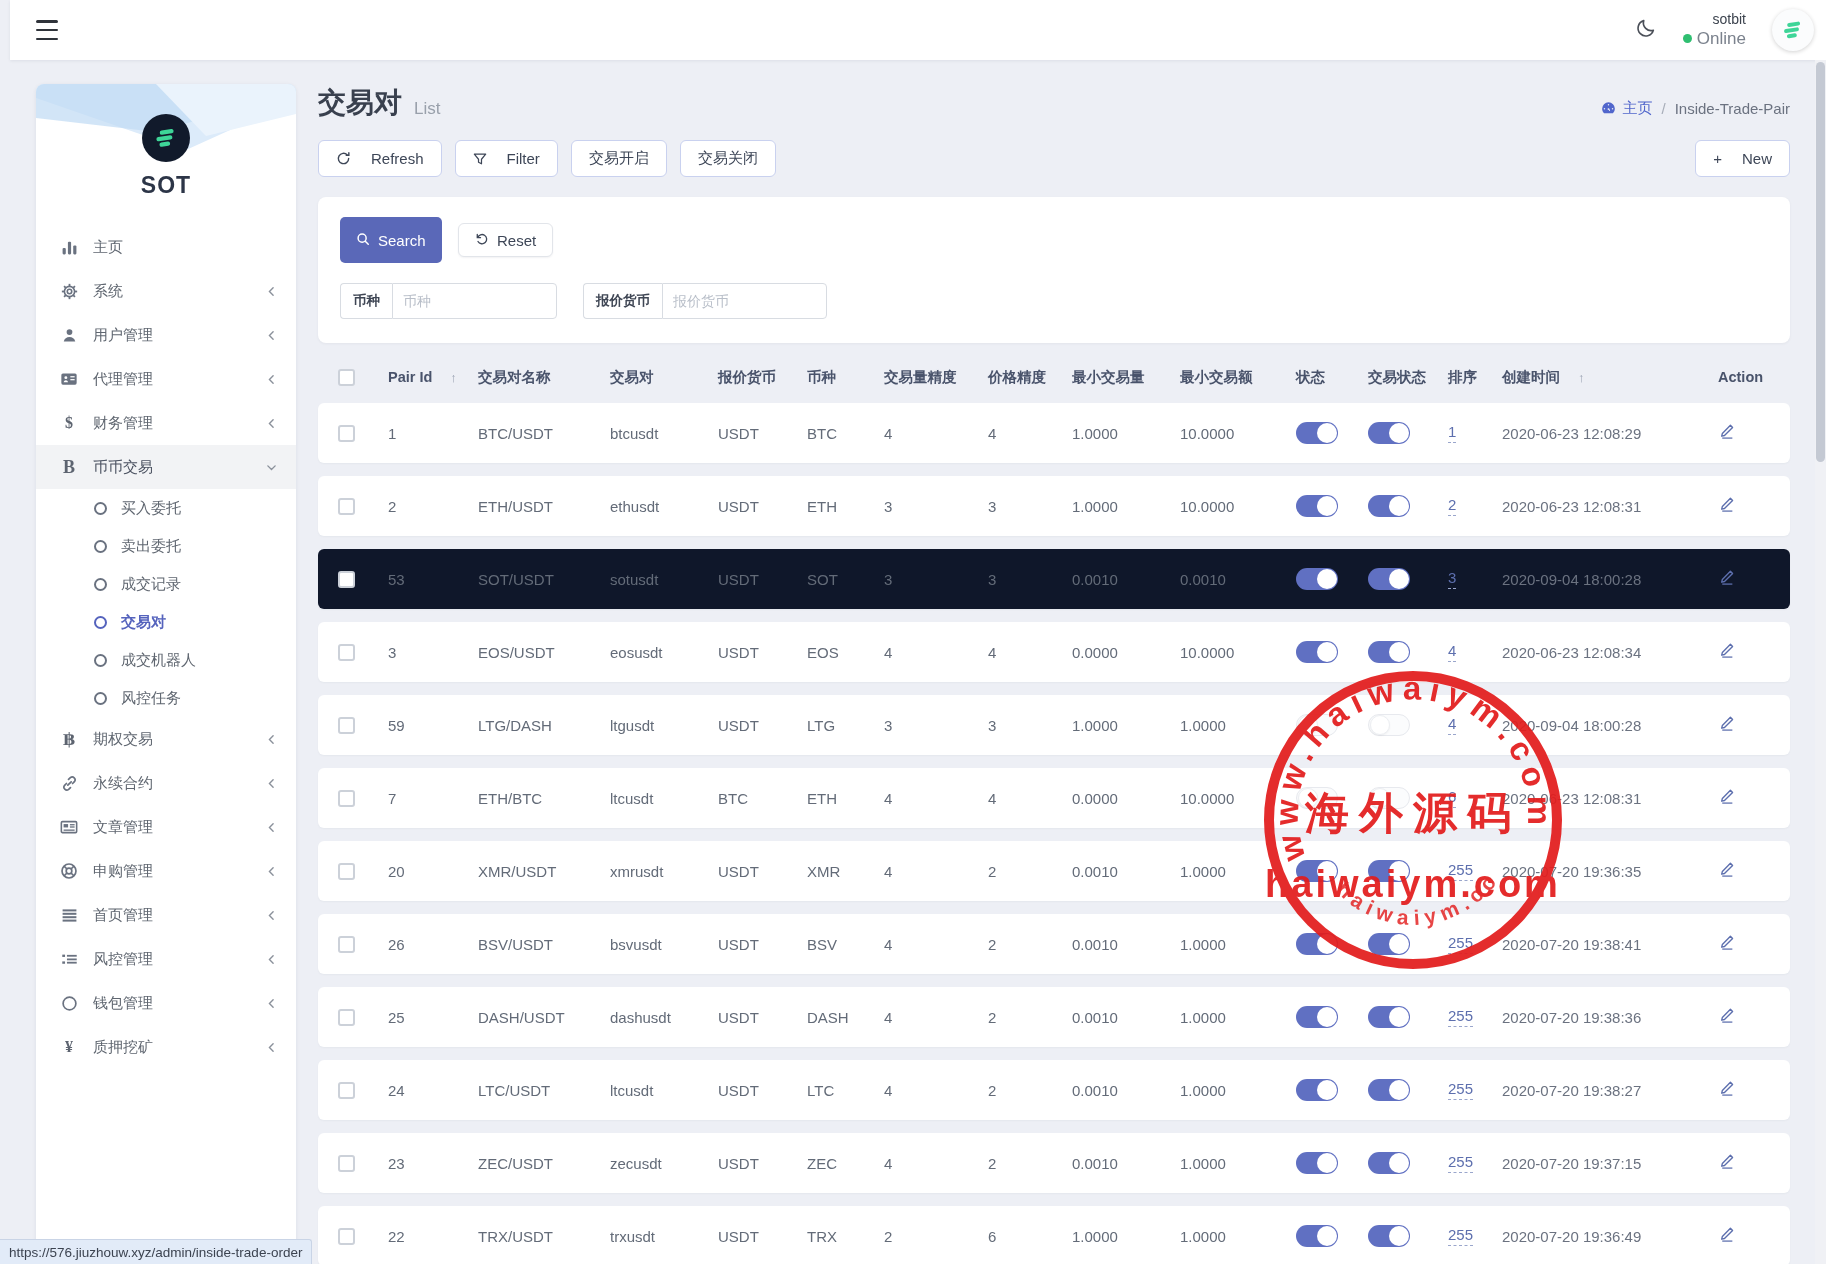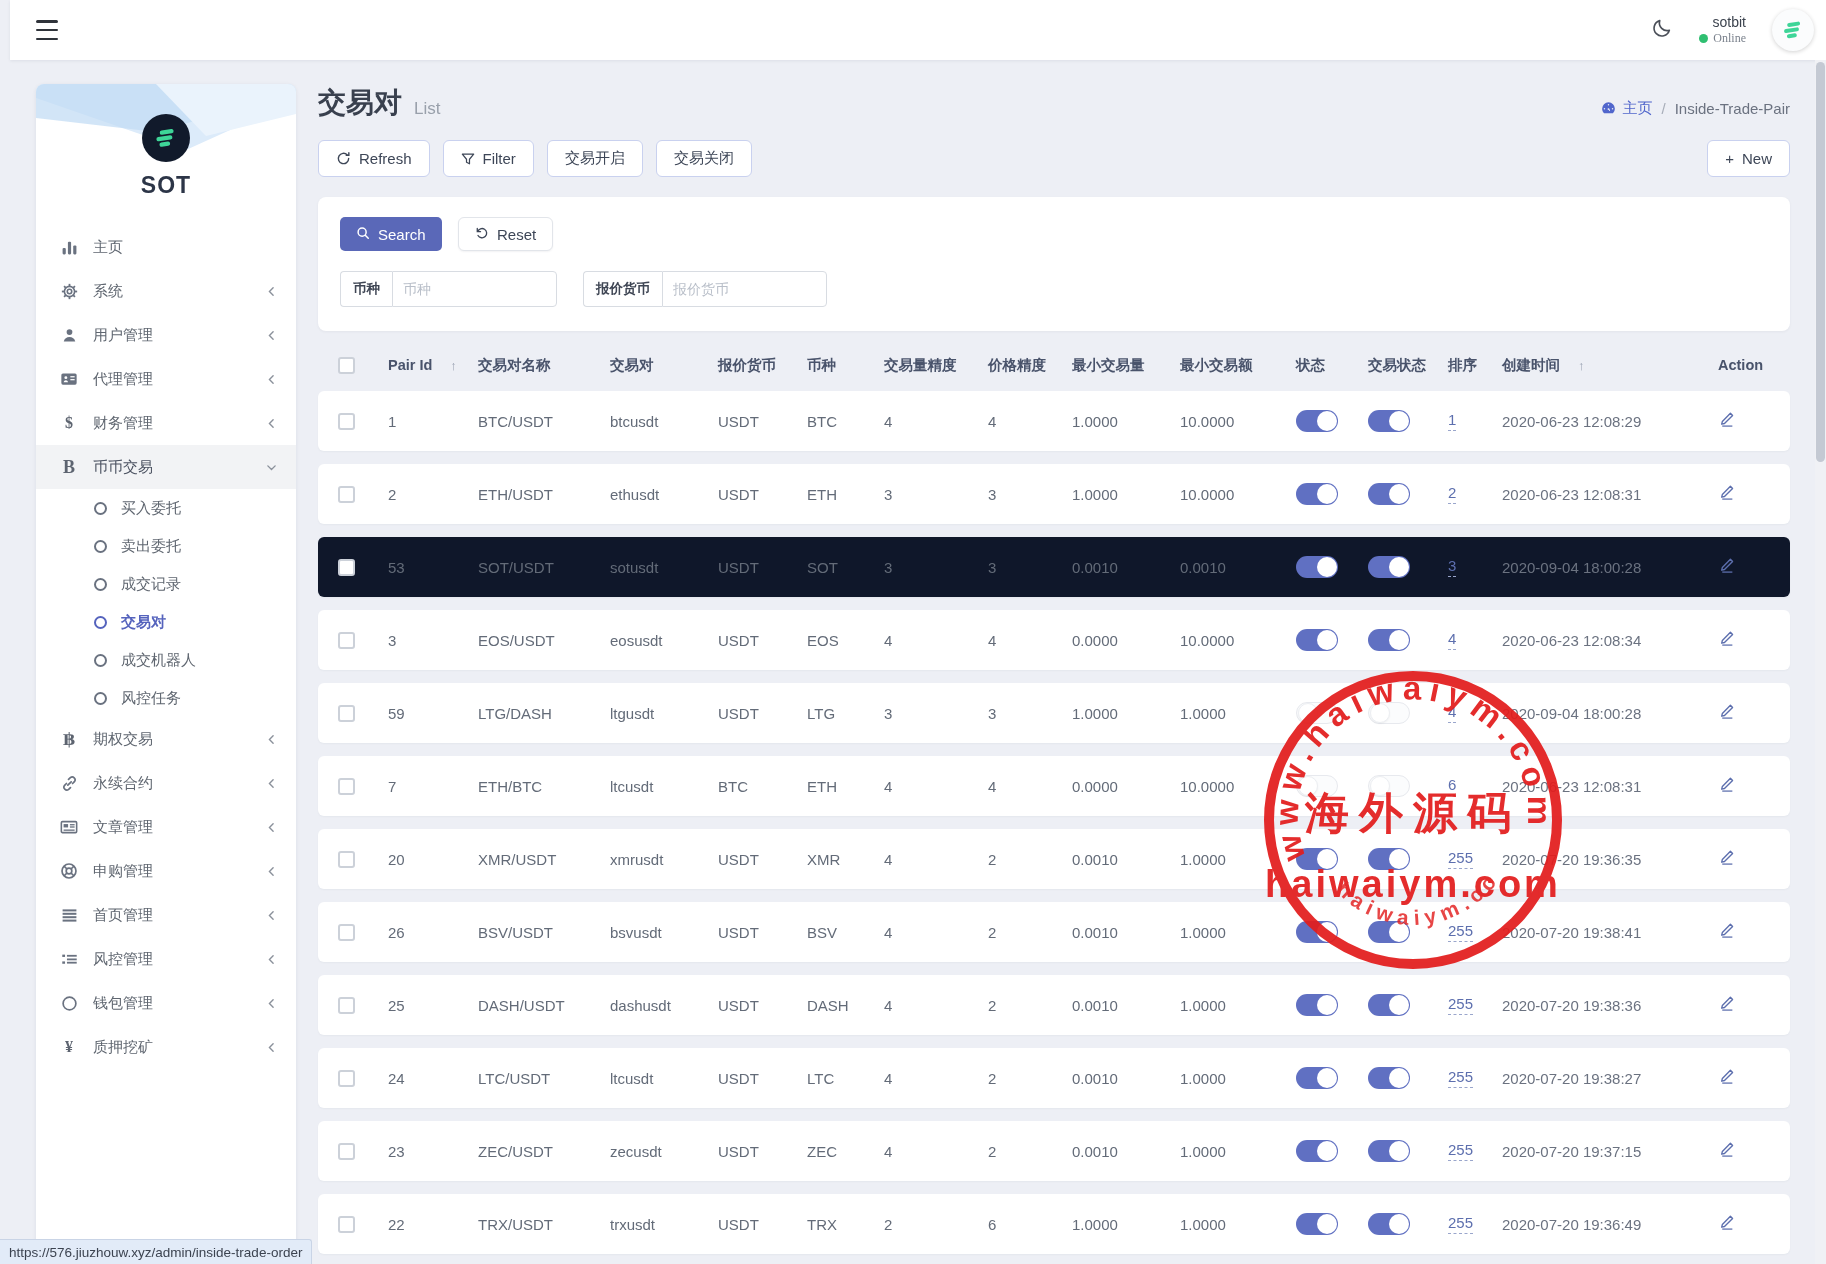--- a/index.html
+++ b/index.html
@@ -6,21 +6,21 @@
   html,body { width:1826px; height:1264px; overflow:hidden; font-family:"Liberation Sans","DejaVu Sans",sans-serif; background:#edeff5; }
   
   .topbar { position:absolute; left:10px; top:0; width:1826px; height:60px; background:#fff; box-shadow:0 1px 3px rgba(30,40,60,.08); z-index:30; display:flex; align-items:center; }
   .hamburger { width:26px; height:20px; margin-left:26px; cursor:pointer; display:flex; flex-direction:column; justify-content:space-between; }
   .hamburger span { display:block; height:2.5px; background:#2f333a; border-radius:2px; }
   .hamburger span:nth-child(1){width:22px;} .hamburger span:nth-child(2){width:22px;} .hamburger span:nth-child(3){width:22px;}
   .topbar-right { margin-left:auto; display:flex; align-items:center; gap:26px; margin-right:22px; }
   .moon { color:#4a4f58; }
   .userblock { text-align:right; line-height:1.25; }
   .username { font-size:14px; color:#3c434e; }
-  .userstatus { font-size:12px; color:#7b828d; display:flex; align-items:center; gap:5px; justify-content:flex-end;font-family:Liberation Serif, serif; }
+  .userstatus { font-size:17px; color:#7b828d; display:flex; align-items:center; gap:5px; justify-content:flex-end; }
   .dot-online { width:9px; height:9px; border-radius:50%; background:#2fbf71; display:inline-block; }
   .avatar { width:42px; height:42px; border-radius:50%; background:#fbfcfd; box-shadow:0 1px 4px rgba(0,0,0,.18); display:flex; align-items:center; justify-content:center; }
   
   .sidebar { position:absolute; left:36px; top:84px; width:260px; height:1180px; background:#fff; border-radius:8px 8px 0 0; box-shadow:0 1px 4px rgba(30,40,60,.08); z-index:10; overflow:hidden; }
   .side-wave { position:absolute; left:0; top:0; width:260px; height:84px; }
   .brandbox { position:relative; text-align:center; padding-top:30px; }
   .brand-logo { width:48px; height:48px; border-radius:50%; background:#111a2b; margin:0 auto; display:flex; align-items:center; justify-content:center; }
   .brand-name { font-size:23px; font-weight:bold; color:#2c3547; letter-spacing:1px; margin-top:10px; }
   .menu { margin-top:26px; }
   .mitem { display:flex; align-items:center; height:44px; padding:0 18px 0 22px; cursor:pointer; color:#5f6670; }
@@ -38,26 +38,26 @@
   .main { position:absolute; left:318px; top:84px; width:1472px; }
   .page-head { display:flex; align-items:flex-end; }
   .page-title { font-size:28px; font-weight:bold; color:#39404e; }
   .page-sub { font-size:17px; color:#99a0ab; margin-left:12px; margin-bottom:3px; }
   .breadcrumb { margin-left:auto; display:flex; align-items:center; gap:9px; font-size:15px; margin-bottom:4px; }
   .bc-home { color:#5166cc; display:flex; align-items:center; gap:6px; cursor:pointer; }
   .bc-sep { color:#a7adb8; }
   .bc-cur { color:#6b7280; }
   
   .toolbar { display:flex; gap:13px; margin-top:18px; }
-  .btn-outline { height:37px; padding:0 17px; background:#fff; border:1px solid #c9d1ef; border-radius:6px; font-size:15px; color:#3d4657; display:flex; align-items:center; gap:8px; cursor:pointer; }
+  .btn-outline { height:37px; padding:0 17px; background:#fff; border:1px solid #c9d1ef; border-radius:6px; font-size:15px; color:#3d4657; display:flex; align-items:center; gap:20px; cursor:pointer; }
   .btn-new { margin-left:auto; }
   .btn-outline .bicon { color:#3d4657; display:flex; }
   
   .search-card { margin-top:20px; background:#fff; border-radius:8px; padding:20px 22px 24px 22px; box-shadow:0 1px 3px rgba(30,40,60,.05); }
-  .btn-search { height:34px; padding:0 16px; background:#5a68b8; border:none; border-radius:5px; color:#fff; font-size:15px; display:inline-flex; align-items:center; gap:8px; cursor:pointer; }
+  .btn-search { height:46px; padding:0 16px; background:#5a68b8; border:none; border-radius:5px; color:#fff; font-size:15px; display:inline-flex; align-items:center; gap:8px; cursor:pointer; }
   .btn-reset { height:34px; padding:0 16px; background:#fff; border:1px solid #e2e5ea; border-radius:6px; color:#3d4657; font-size:15px; display:inline-flex; align-items:center; gap:8px; cursor:pointer; margin-left:12px; box-shadow:0 1px 2px rgba(30,40,60,.06); }
   .filters { display:flex; gap:26px; margin-top:20px; }
   .fgroup { display:flex; height:36px; }
   .flabel { display:flex; align-items:center; padding:0 12px; border:1px solid #d8dce2; border-right:none; border-radius:4px 0 0 4px; font-size:13.5px; font-weight:bold; color:#3f4654; background:#fff; }
   .finput { width:165px; border:1px solid #d8dce2; border-radius:0 4px 4px 0; padding:0 10px; font-size:14px; color:#4a5160; outline:none; }
   .finput::placeholder { color:#b9bfc9; }
   
   .table { margin-top:8px; }
   .trow { display:grid; grid-template-columns:50px 90px 132px 108px 89px 77px 104px 84px 108px 116px 72px 80px 54px 216px 1fr; align-items:center; padding:0 20px; }
   .thead { height:52px; font-size:14.5px; font-weight:bold; color:#49536b; }

